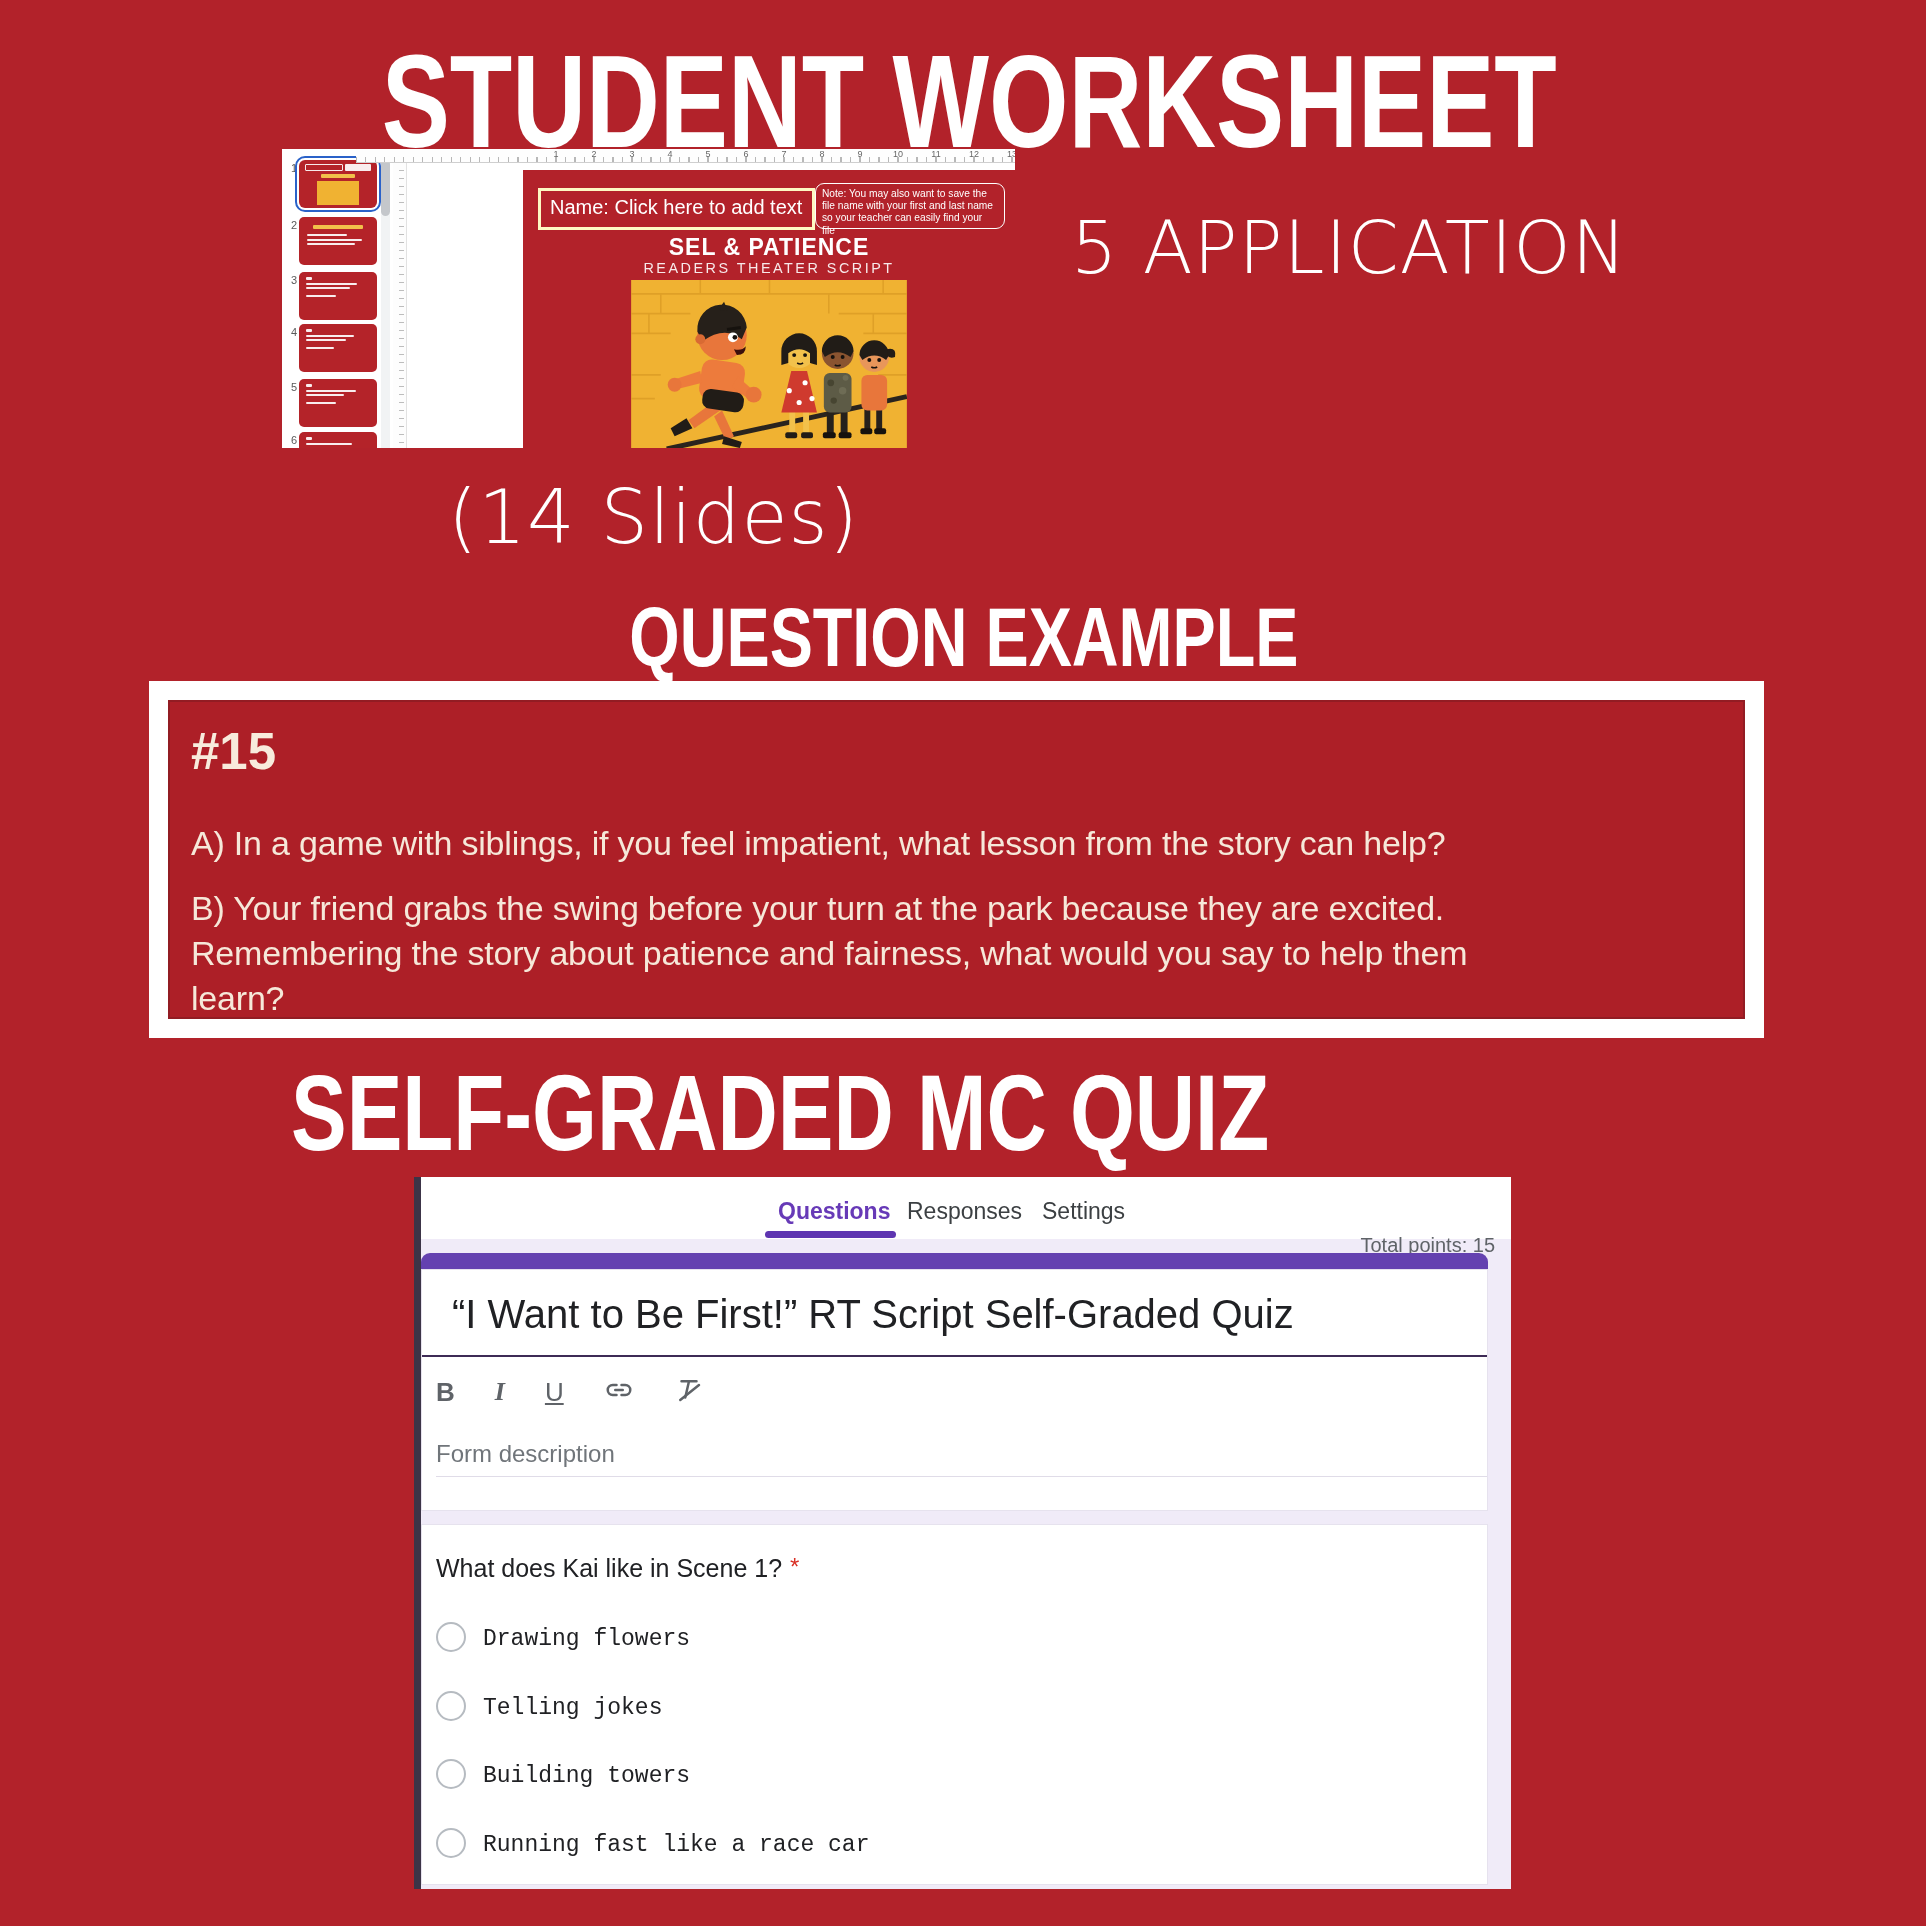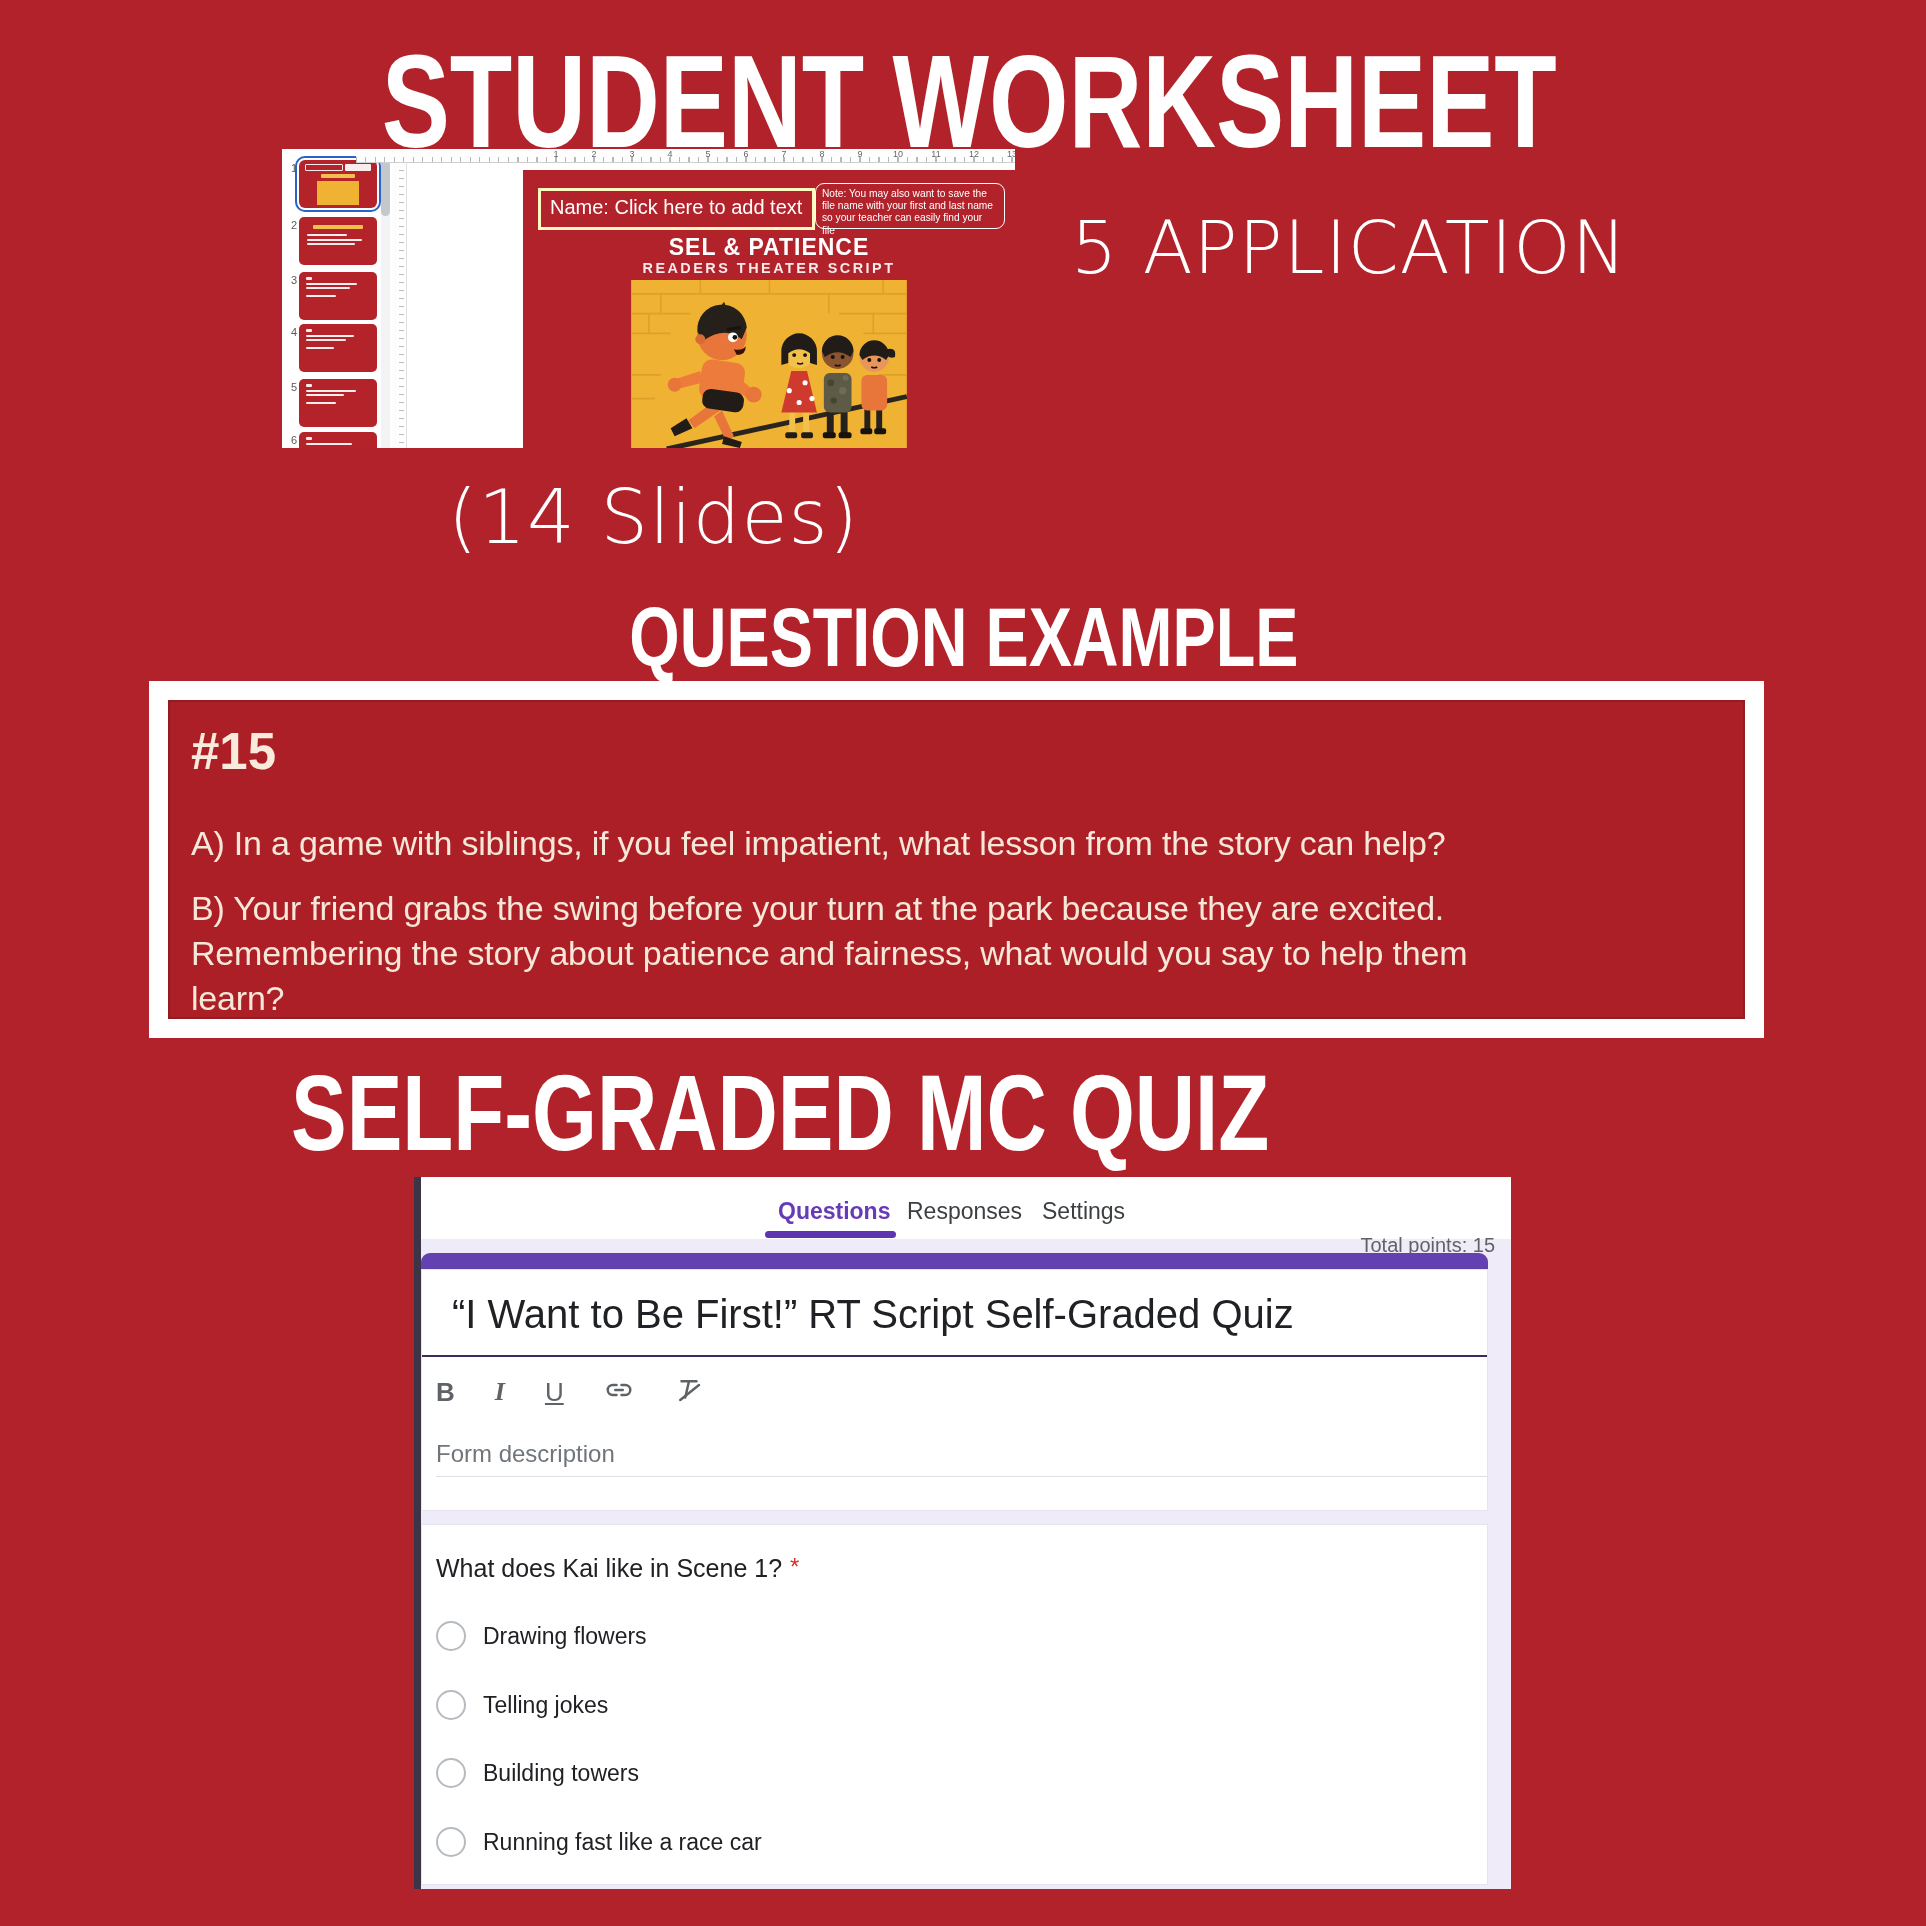--- a/index.html
+++ b/index.html
@@ -37,21 +37,21 @@
   .hruler{left:74px;right:0;top:0;height:13px;background:#fefefe;border-bottom:1px solid #cfcfcf;}
   .hruler-ticks{position:absolute;left:0;right:0;bottom:0;height:5px;
     background-image:repeating-linear-gradient(to right,#b8b8b8 0 1px,transparent 1px 9.5px);}
   .ruler-numbers{position:absolute;left:181px;top:0px;display:flex;}
   .ruler-num{flex:0 0 38px;text-align:center;font-size:9px;color:#666;line-height:10px;}
 
   .slide-red{left:241px;top:21px;right:0;bottom:0;background:#b2222a;}
   .name-box{left:15px;top:18px;width:262px;height:36px;border:3px solid #fef9c3;color:#fff;font-size:20px;line-height:32px;padding-left:9px;}
   .note-box{left:292px;top:13px;width:190px;height:46px;border:1px solid #fff;border-radius:9px;color:#fff;font-size:10.2px;line-height:1.2;padding:4px 6px;box-sizing:border-box;}
   .slide-title{left:0;width:492px;top:64px;text-align:center;color:#fff;font-weight:700;font-size:23px;letter-spacing:1px;}
-  .slide-subtitle{left:0;width:492px;top:90px;text-align:center;color:rgba(255,255,255,.9);font-size:14.4px;letter-spacing:2.5px;font-weight:700;}
+  .slide-subtitle{left:0;width:492px;top:90px;text-align:center;color:rgba(255,255,255,.9);font-size:14.4px;letter-spacing:2.5px;font-weight:400;}
   .illu{left:108px;top:110px;width:276px;height:169px;}
 
   
   .qbox{left:149px;top:681px;width:1615px;height:357px;border:19px solid #ffffff;background:#ad1f27;box-sizing:border-box;box-shadow:inset 0 0 0 2px #921c23;}
   .qnum{left:23px;top:22px;color:#f8ebdc;font-size:51px;font-weight:700;}
   .qa{left:23px;top:121px;width:1356px;color:#f6e8d9;font-size:34px;line-height:1.33;letter-spacing:-0.2px;}
   .qb{left:23px;top:186px;width:1356px;color:#f6e8d9;font-size:34px;line-height:1.33;letter-spacing:-0.2px;}
 
   
   .form-shot{left:414px;top:1177px;width:1097px;height:712px;background:#f0ebf8;overflow:hidden;}
@@ -69,21 +69,21 @@
   .toolbar{left:14px;top:105px;display:flex;align-items:center;gap:40px;color:#5f6368;height:34px;}
   .tb{font-size:26px;line-height:26px;}
   .tb-b{font-weight:700;}
   .tb-i{font-style:italic;font-family:"Liberation Serif",serif;font-weight:700;}
   .tb-u{text-decoration:underline;}
   .form-desc{left:14px;top:170px;font-size:24px;color:#70757a;}
   .desc-underline{left:14px;right:0;top:206px;height:1px;background:#e0dce8;}
   .question-card{left:7px;top:347px;width:1067px;height:361px;}
   .q-text{left:14px;top:28px;font-size:25px;color:#202124;}
   .req{color:#d93025;margin-left:8px;font-size:24px;vertical-align:2px;}
-  .opt-row{left:14px;height:32px;display:flex;align-items:center;}
+  .opt-row{left:14px;height:32px;display:flex;align-items:flex-end;font-family:Liberation Mono, monospace;}
   .radio{width:26px;height:26px;border:2px solid #b6bbc1;border-radius:50%;background:#fff;flex:0 0 auto;}
   .opt-label{margin-left:17px;font-size:23px;color:#202124;}
 </style>
 </head>
 <body>
 
 <div class="stage">
 
   <div class="abs heading-wrap main-title">
     <span class="heading-inner">STUDENT WORKSHEET</span>

